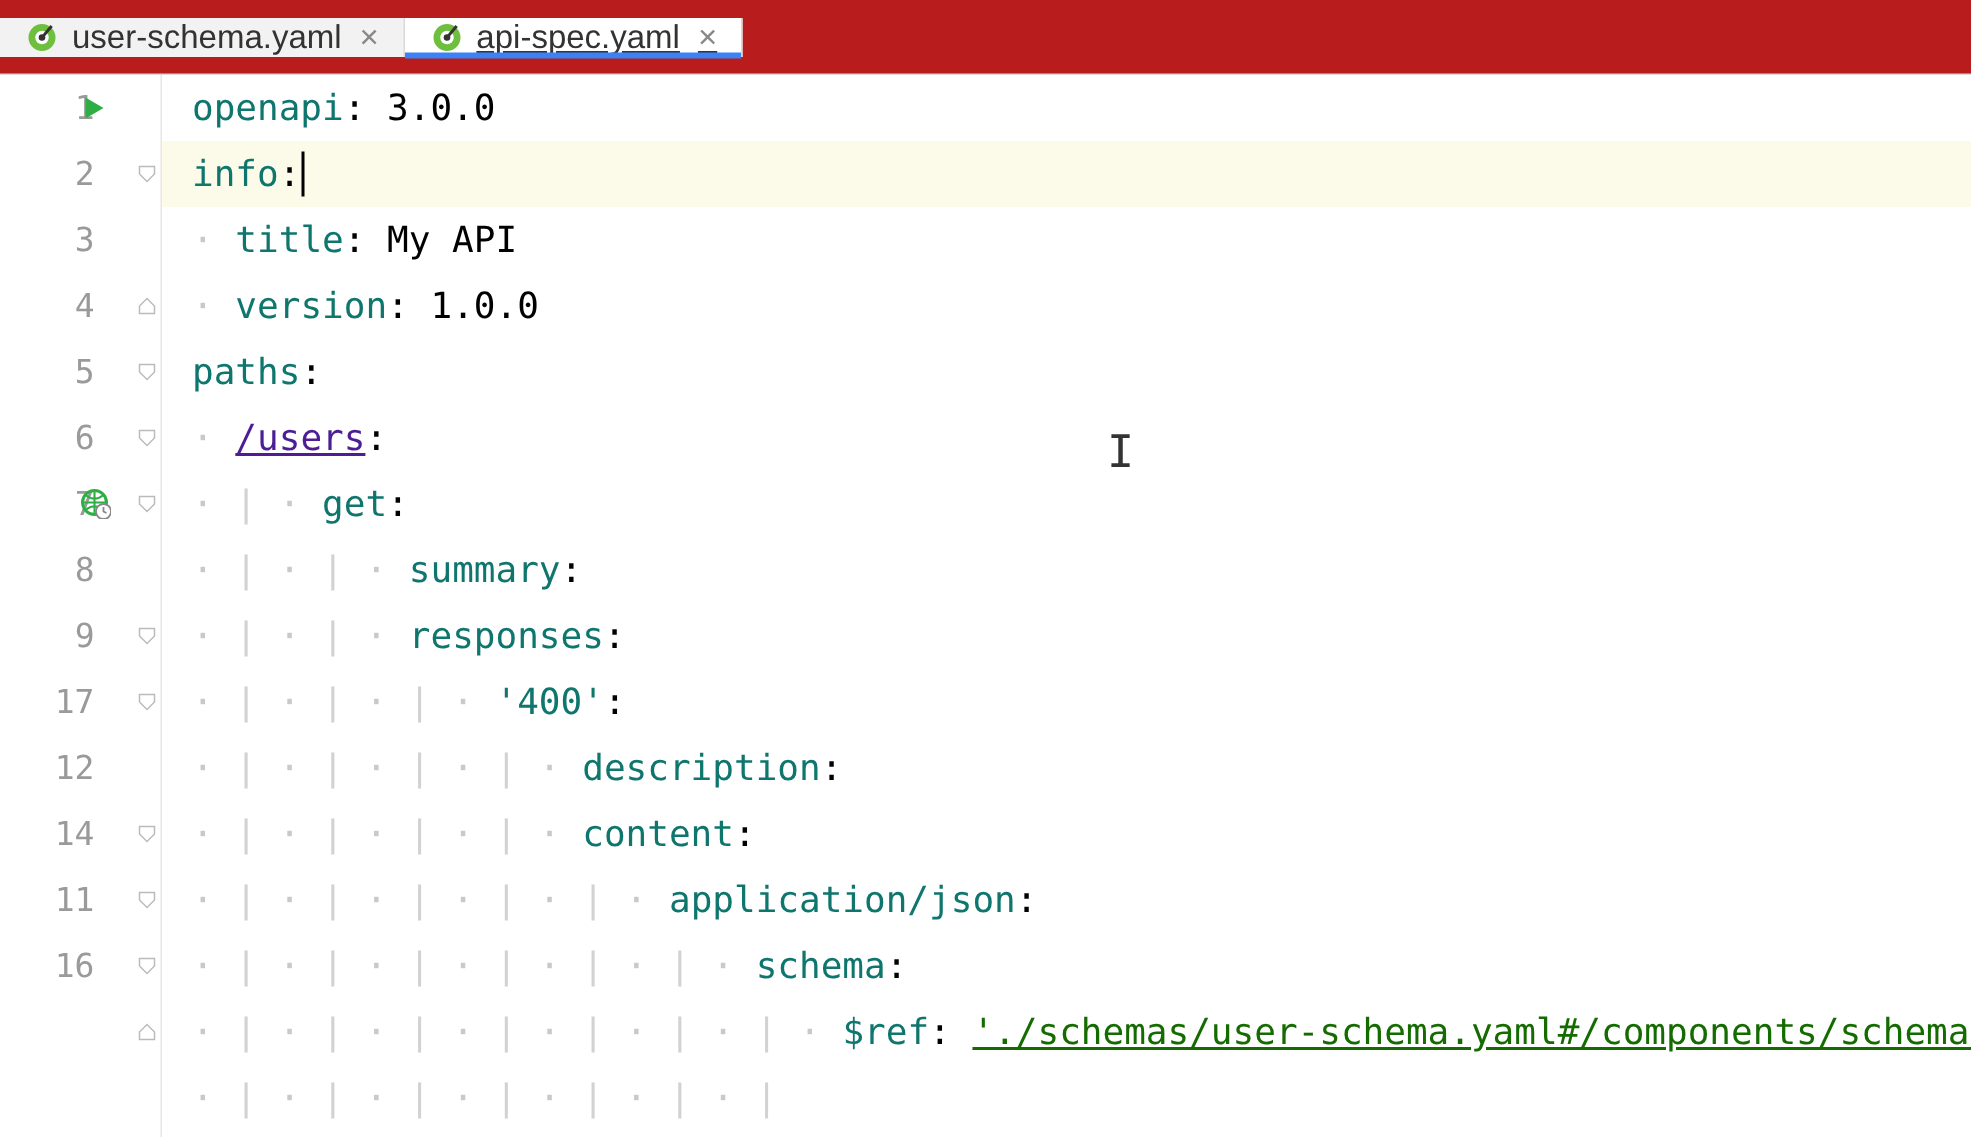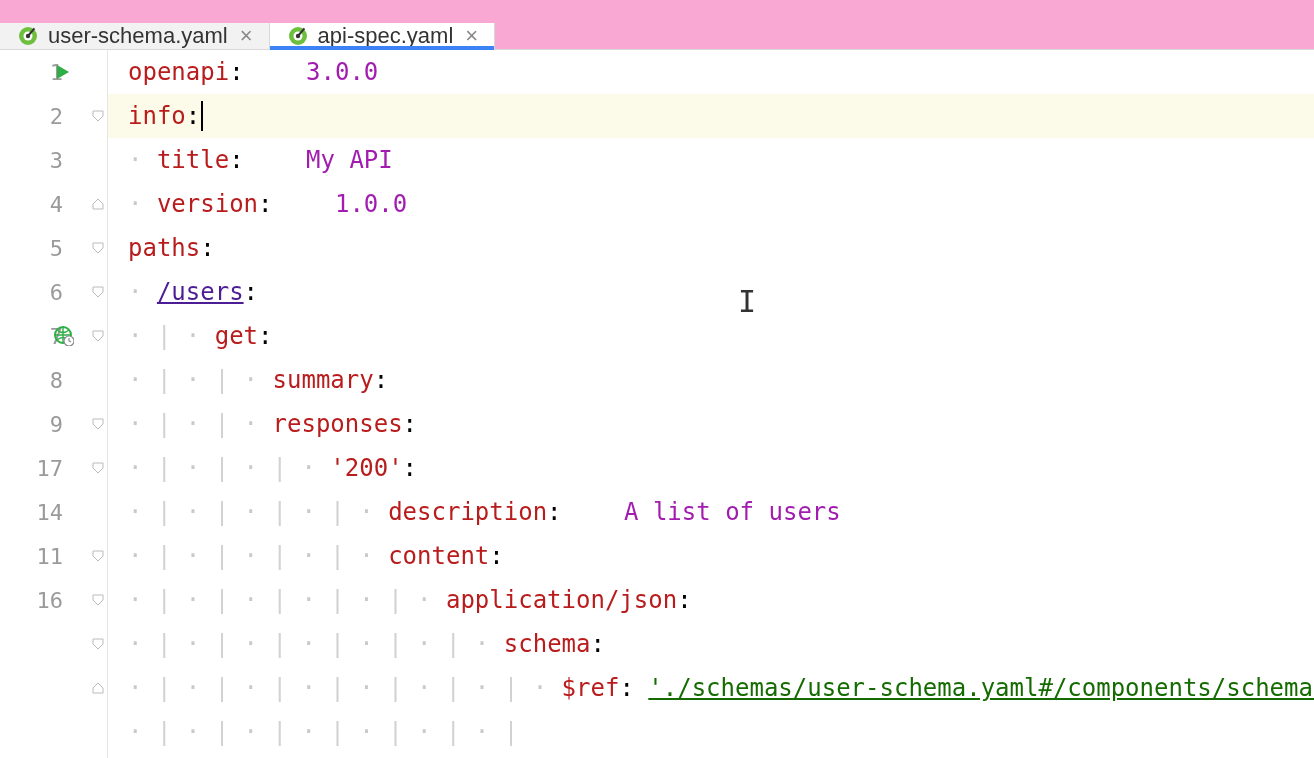--- a/index.html
+++ b/index.html
@@ -9,41 +9,42 @@
     font-family: "Menlo", "Consolas", "DejaVu Sans Mono", monospace;
     font-size: 24px;
     background: #fff;
     color: #000;
     overflow: hidden;
   }
 
   
   .tabs {
     height: 50px;
-    background: #f9a8d4;
+    background: #b91c1c;
     border-bottom: 1px solid #d9d9d9;
     display: flex;
-    align-items: flex-end;
+    align-items: center;
     user-select: none;
   }
   .tab {
     display: flex;
     align-items: center;
     gap: 10px;
     padding: 0 14px 0 18px;
     border-right: 1px solid #d9d9d9;
     font-family: -apple-system, "Segoe UI", sans-serif;
     font-size: 22px;
     color: #333;
     cursor: pointer;
     position: relative;
     background: #f2f2f2;
   }
   .tab.active {
     background: #fff;
+    text-decoration: underline;
   }
   .tab.active::after {
     content: "";
     position: absolute;
     left: 0; right: 0; bottom: -1px;
     height: 4px;
     background: #3b82f6;
   }
   .tab .file-icon {
     width: 20px; height: 20px;
@@ -138,23 +139,23 @@
   
   .dots {
     color: #c9c9c9;
   }
   
   .vbar {
     color: #d2d2d2;
   }
 
   
-  .key    { color: #b91c1c; }            
+  .key    { color: #0f766e; }            
   .colon  { color: #000; }
-  .val    { color: #a21caf; margin-left: 48px; }
+  .val    { color: #000000; }
   .str    { color: #146b00; }            
   .str.u  { text-decoration: underline; text-decoration-color:#146b00; }
   .link   { color: #4c1d95; text-decoration: underline; }
 
   
   .ibeam {
     position: absolute;
     left: 630px;
     top: 234px;
     font-size: 30px;
@@ -233,20 +234,23 @@
     <div class="gline">
         <span>8</span>
       </div>
     <div class="gline">
         <span>9</span>
       </div>
     <div class="gline">
         <span>17</span>
       </div>
     <div class="gline">
+        <span>12</span>
+      </div>
+    <div class="gline">
         <span>14</span>
       </div>
     <div class="gline">
         <span>11</span>
       </div>
     <div class="gline">
         <span>16</span>
       </div>
 
     <div class="fold-col">
@@ -326,23 +330,23 @@
     <div class="cline"><span class="key">paths</span><span class="colon">:</span></div>
 
     <div class="cline"><span class="dots">· </span><span class="key link">/users</span><span class="colon">:</span></div>
 
     <div class="cline"><span class="dots">· </span><span class="vbar">|</span><span class="dots"> · </span><span class="key">get</span><span class="colon">:</span></div>
 
     <div class="cline"><span class="dots">· </span><span class="vbar">|</span><span class="dots"> · </span><span class="vbar">|</span><span class="dots"> · </span><span class="key">summary</span><span class="colon">: </span></div>
 
     <div class="cline"><span class="dots">· </span><span class="vbar">|</span><span class="dots"> · </span><span class="vbar">|</span><span class="dots"> · </span><span class="key">responses</span><span class="colon">:</span></div>
 
-    <div class="cline"><span class="dots">· </span><span class="vbar">|</span><span class="dots"> · </span><span class="vbar">|</span><span class="dots"> · </span><span class="vbar">|</span><span class="dots"> · </span><span class="key">'200'</span><span class="colon">:</span></div>
-
-    <div class="cline"><span class="dots">· </span><span class="vbar">|</span><span class="dots"> · </span><span class="vbar">|</span><span class="dots"> · </span><span class="vbar">|</span><span class="dots"> · </span><span class="vbar">|</span><span class="dots"> · </span><span class="key">description</span><span class="colon">: </span><span class="val">A list of users</span></div>
+    <div class="cline"><span class="dots">· </span><span class="vbar">|</span><span class="dots"> · </span><span class="vbar">|</span><span class="dots"> · </span><span class="vbar">|</span><span class="dots"> · </span><span class="key">'400'</span><span class="colon">:</span></div>
+
+    <div class="cline"><span class="dots">· </span><span class="vbar">|</span><span class="dots"> · </span><span class="vbar">|</span><span class="dots"> · </span><span class="vbar">|</span><span class="dots"> · </span><span class="vbar">|</span><span class="dots"> · </span><span class="key">description</span><span class="colon">: </span></div>
 
     <div class="cline"><span class="dots">· </span><span class="vbar">|</span><span class="dots"> · </span><span class="vbar">|</span><span class="dots"> · </span><span class="vbar">|</span><span class="dots"> · </span><span class="vbar">|</span><span class="dots"> · </span><span class="key">content</span><span class="colon">:</span></div>
 
     <div class="cline"><span class="dots">· </span><span class="vbar">|</span><span class="dots"> · </span><span class="vbar">|</span><span class="dots"> · </span><span class="vbar">|</span><span class="dots"> · </span><span class="vbar">|</span><span class="dots"> · </span><span class="vbar">|</span><span class="dots"> · </span><span class="key">application/json</span><span class="colon">:</span></div>
 
     <div class="cline"><span class="dots">· </span><span class="vbar">|</span><span class="dots"> · </span><span class="vbar">|</span><span class="dots"> · </span><span class="vbar">|</span><span class="dots"> · </span><span class="vbar">|</span><span class="dots"> · </span><span class="vbar">|</span><span class="dots"> · </span><span class="vbar">|</span><span class="dots"> · </span><span class="key">schema</span><span class="colon">:</span></div>
 
     <div class="cline"><span class="dots">· </span><span class="vbar">|</span><span class="dots"> · </span><span class="vbar">|</span><span class="dots"> · </span><span class="vbar">|</span><span class="dots"> · </span><span class="vbar">|</span><span class="dots"> · </span><span class="vbar">|</span><span class="dots"> · </span><span class="vbar">|</span><span class="dots"> · </span><span class="vbar">|</span><span class="dots"> · </span><span class="key">$ref</span><span class="colon">: </span><span class="str u">'./schemas/user-schema.yaml#/components/schemas/User'</span></div>
 
     <div class="cline"><span class="dots">· </span><span class="vbar">|</span><span class="dots"> · </span><span class="vbar">|</span><span class="dots"> · </span><span class="vbar">|</span><span class="dots"> · </span><span class="vbar">|</span><span class="dots"> · </span><span class="vbar">|</span><span class="dots"> · </span><span class="vbar">|</span><span class="dots"> · </span><span class="vbar">|</span></div>

